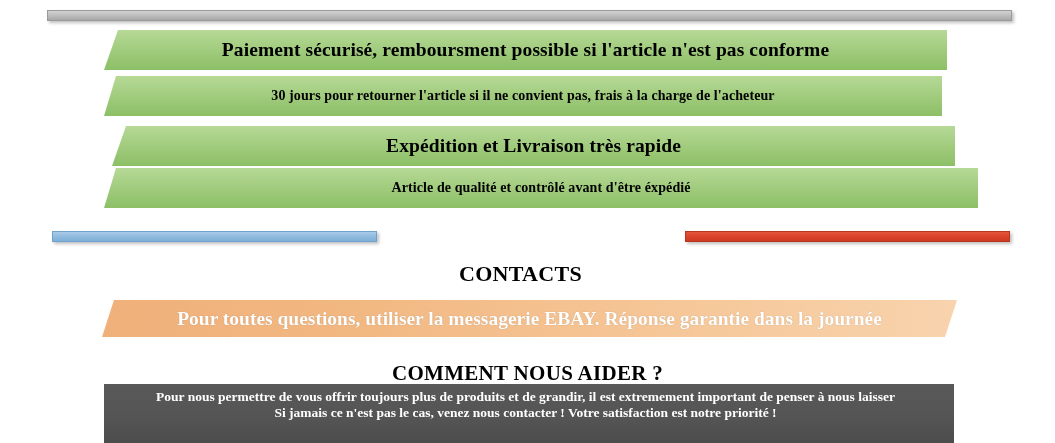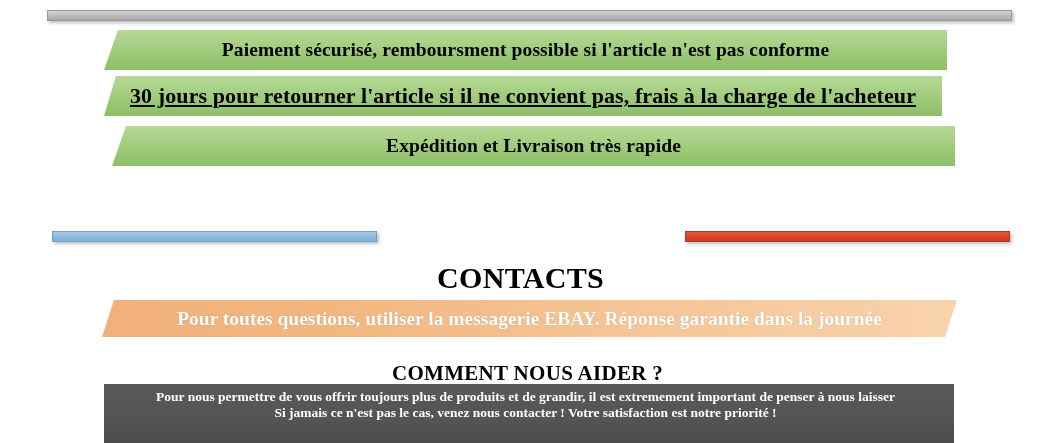--- a/index.html
+++ b/index.html
@@ -64,21 +64,21 @@
     clip-path: polygon(12px 0, 838px 0, 838px 40px, 0 40px);
   }
   .banner-3 {
     left: 112px; top: 98px; width: 843px;
     clip-path: polygon(14px 0, 843px 0, 843px 40px, 0 40px);
   }
   .banner-4 {
     left: 104px; top: 140px; width: 874px;
     clip-path: polygon(12px 0, 874px 0, 874px 40px, 0 40px);
   }
-  .banner-2 .txt, .banner-4 .txt { font-size: 22px; text-decoration: underline; }
+  .banner-2 .txt, .banner-4 .txt { font-size: 14px; }
 
   
   .blue-bar {
     position: absolute;
     left: 52px;
     top: 231px;
     width: 325px;
     height: 11px;
     background: linear-gradient(to bottom, #a9cbe8 0%, #8fbade 55%, #7fb0d8 100%);
     border: 1px solid #6fa3cd;
@@ -99,21 +99,21 @@
   }
 
   
   .contacts-heading {
     position: absolute;
     left: 0;
     top: 261px;
     width: 1041px;
     text-align: center;
     font-weight: bold;
-    font-size: 30px;
+    font-size: 22px;
     color: #000000;
     letter-spacing: 0.3px;
   }
 
   
   .orange-banner {
     position: absolute;
     left: 102px;
     top: 300px;
     width: 855px;
@@ -174,20 +174,23 @@
 <div class="green-block">
   <div class="banner banner-1">
     <span class="txt">Paiement sécurisé, remboursment possible si l'article n'est pas conforme</span>
   </div>
   <div class="banner banner-2">
     <span class="txt">30 jours pour retourner l'article si il ne convient pas, frais à la charge de l'acheteur</span>
   </div>
   <div class="banner banner-3">
     <span class="txt">Expédition et Livraison très rapide</span>
   </div>
+  <div class="banner banner-4">
+    <span class="txt">Article de qualité et contrôlé avant d'être éxpédié</span>
+  </div>
 </div>
 
 <div class="blue-bar"></div>
 <div class="red-bar"></div>
 
 <div class="contacts-heading">CONTACTS</div>
 
 <div class="orange-banner">
   <span class="txt">Pour toutes questions, utiliser la messagerie EBAY. Réponse garantie dans la journée</span>
 </div>

